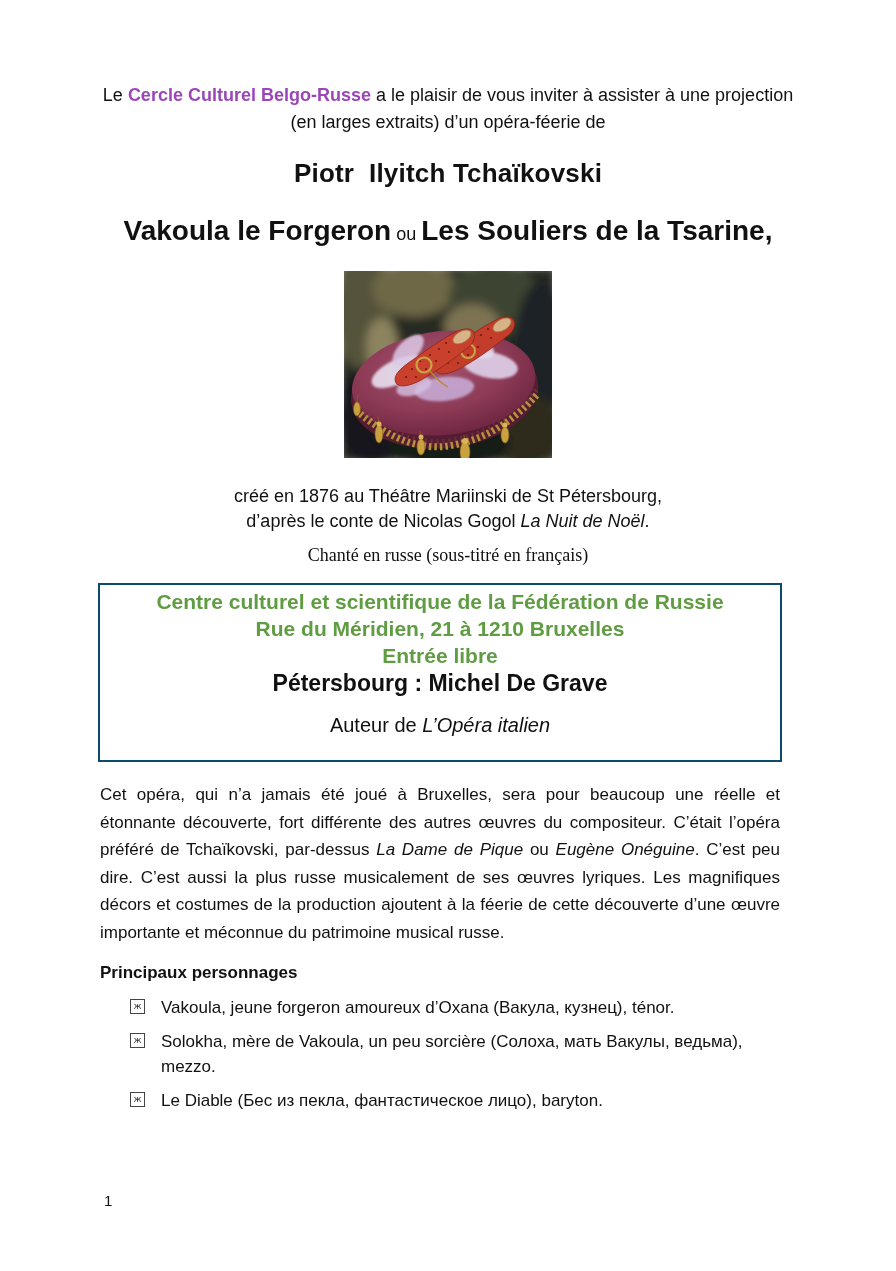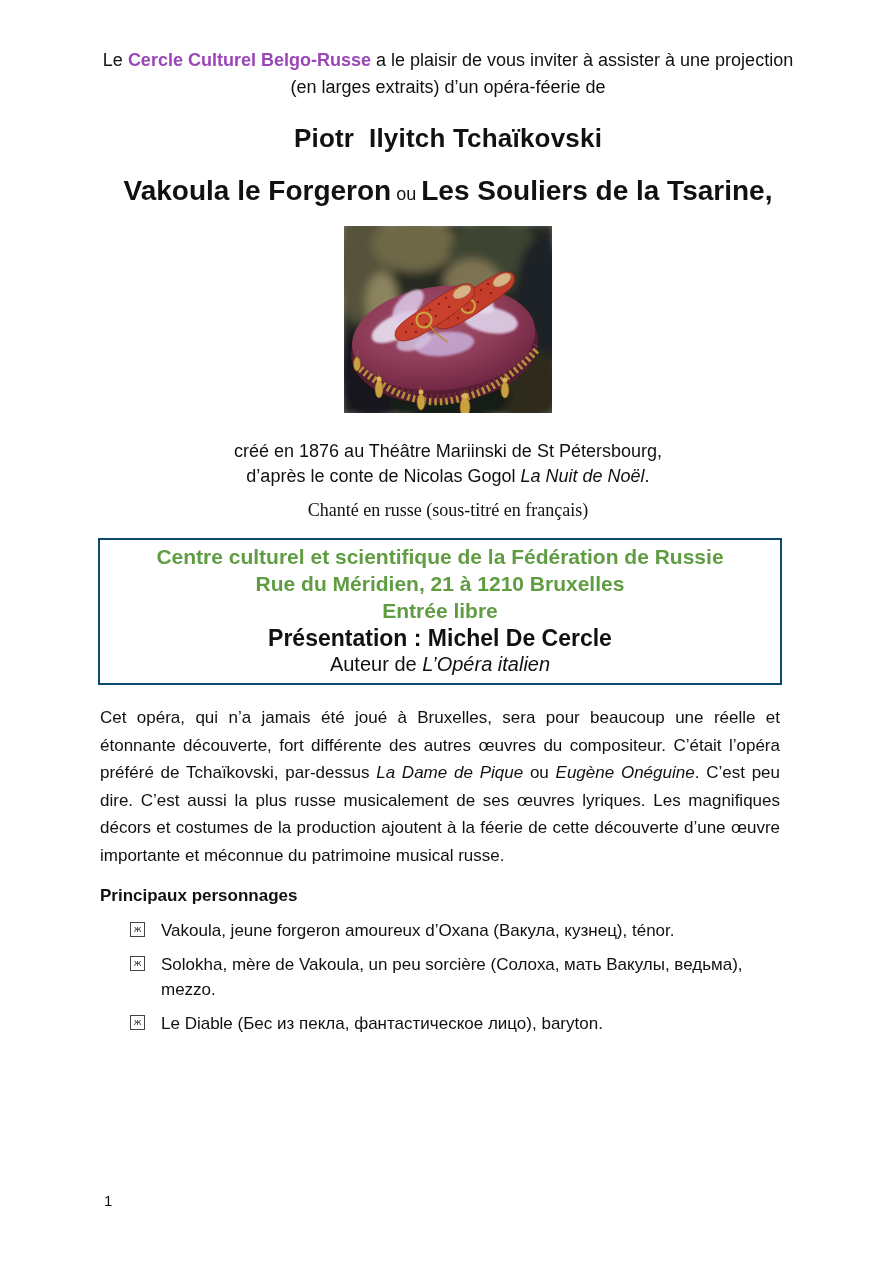--- a/index.html
+++ b/index.html
@@ -7,36 +7,36 @@
     width:896px;height:1271px;
     background:#ffffff;
     font-family:"Liberation Sans","DejaVu Sans",sans-serif;
     color:#111;
     position:relative;
     overflow:hidden;
   }
   .page{
     width:896px;height:940px;
     position:relative;
-    padding:47px 100px 0 100px;
+    padding:82px 100px 0 100px;
     box-sizing:border-box;
   }
   .center{text-align:center;}
 
   .intro{
     font-size:18px;line-height:27px;margin:0;
   }
   .accent-purple{color:var(--purple,#9a46b8);font-weight:bold;}
 
   .composer-title{
     font-size:26px;font-weight:bold;margin:22px 0 0 0;
     white-space:pre-wrap;letter-spacing:.2px;
   }
   .opera-title{
-    font-size:28px;font-weight:bold;margin:20px 0 6px 0;line-height:34px;text-align:center;
+    font-size:28px;font-weight:bold;margin:20px 0 6px 0;line-height:43px;text-align:center;
   }
   .opera-title .connector{font-size:18px;font-weight:normal;}
 
   .subtitle{
     font-size:17px;line-height:24px;margin:7px 0 0 0;
   }
   .italic{font-style:italic;}
 
   .photo-wrap{
     margin:15px auto 0 auto;width:208px;height:187px;
@@ -65,21 +65,21 @@
     font-size:21px;font-weight:bold;color:var(--green,#5f9c42);line-height:33px;margin:0;
   }
   .event-date .date-big{font-size:30px;}
   .event-admission{
     font-size:21px;font-weight:bold;color:var(--green,#5f9c42);line-height:27px;margin:0;
   }
   .event-presenter{
     font-size:23px;font-weight:bold;color:#111;line-height:28px;margin:0;
   }
   .event-author{
-    font-size:20px;color:#111;line-height:25px;margin:0;
+    font-size:20px;color:#111;line-height:25px;margin:16px;
   }
 
   .description{
     font-size:17px;line-height:27.5px;
     text-align:justify;
     margin:19px 16px 0 0;
   }
 
   .characters-heading{
     font-size:17px;font-weight:bold;margin:17px 0 0 0;
@@ -231,21 +231,21 @@
   </div>
 
   <p class="creation center"><span>créé en 1876 au Théâtre Mariinski de St Pétersbourg,</span><br><span>d’après le conte de Nicolas Gogol </span><span class="italic">La Nuit de Noël</span><span>.</span></p>
 
   <p class="language-note center">Chanté en russe (sous-titré en français)</p>
 
   <div class="event-box">
     <p class="event-venue">Centre culturel et scientifique de la Fédération de Russie</p>
     <p class="event-address">Rue du Méridien, 21 à 1210 Bruxelles</p>
     <p class="event-admission">Entrée libre</p>
-    <p class="event-presenter">Présentation : Michel De Cercle</p>
+    <p class="event-presenter">Pétersbourg : Michel De Grave</p>
     <p class="event-author"><span>Auteur de </span><span class="italic">L’Opéra italien</span></p>
   </div>
 
   <p class="description"><span>Cet opéra, qui n’a jamais été joué à Bruxelles, sera pour beaucoup une réelle et étonnante découverte, fort différente des autres œuvres du compositeur. C’était l’opéra préféré de Tchaïkovski, par-dessus </span><span class="italic">La Dame de Pique</span><span> ou </span><span class="italic">Eugène Onéguine</span><span>. C’est peu dire. C’est aussi la plus russe musicalement de ses œuvres lyriques. Les magnifiques décors et costumes de la production ajoutent à la féerie de cette découverte d’une œuvre importante et méconnue du patrimoine musical russe.</span></p>
 
   <h3 class="characters-heading">Principaux personnages</h3>
 
   <ul class="character-list">
     <li class="character-item">
         <span class="bullet-box">ж</span>

